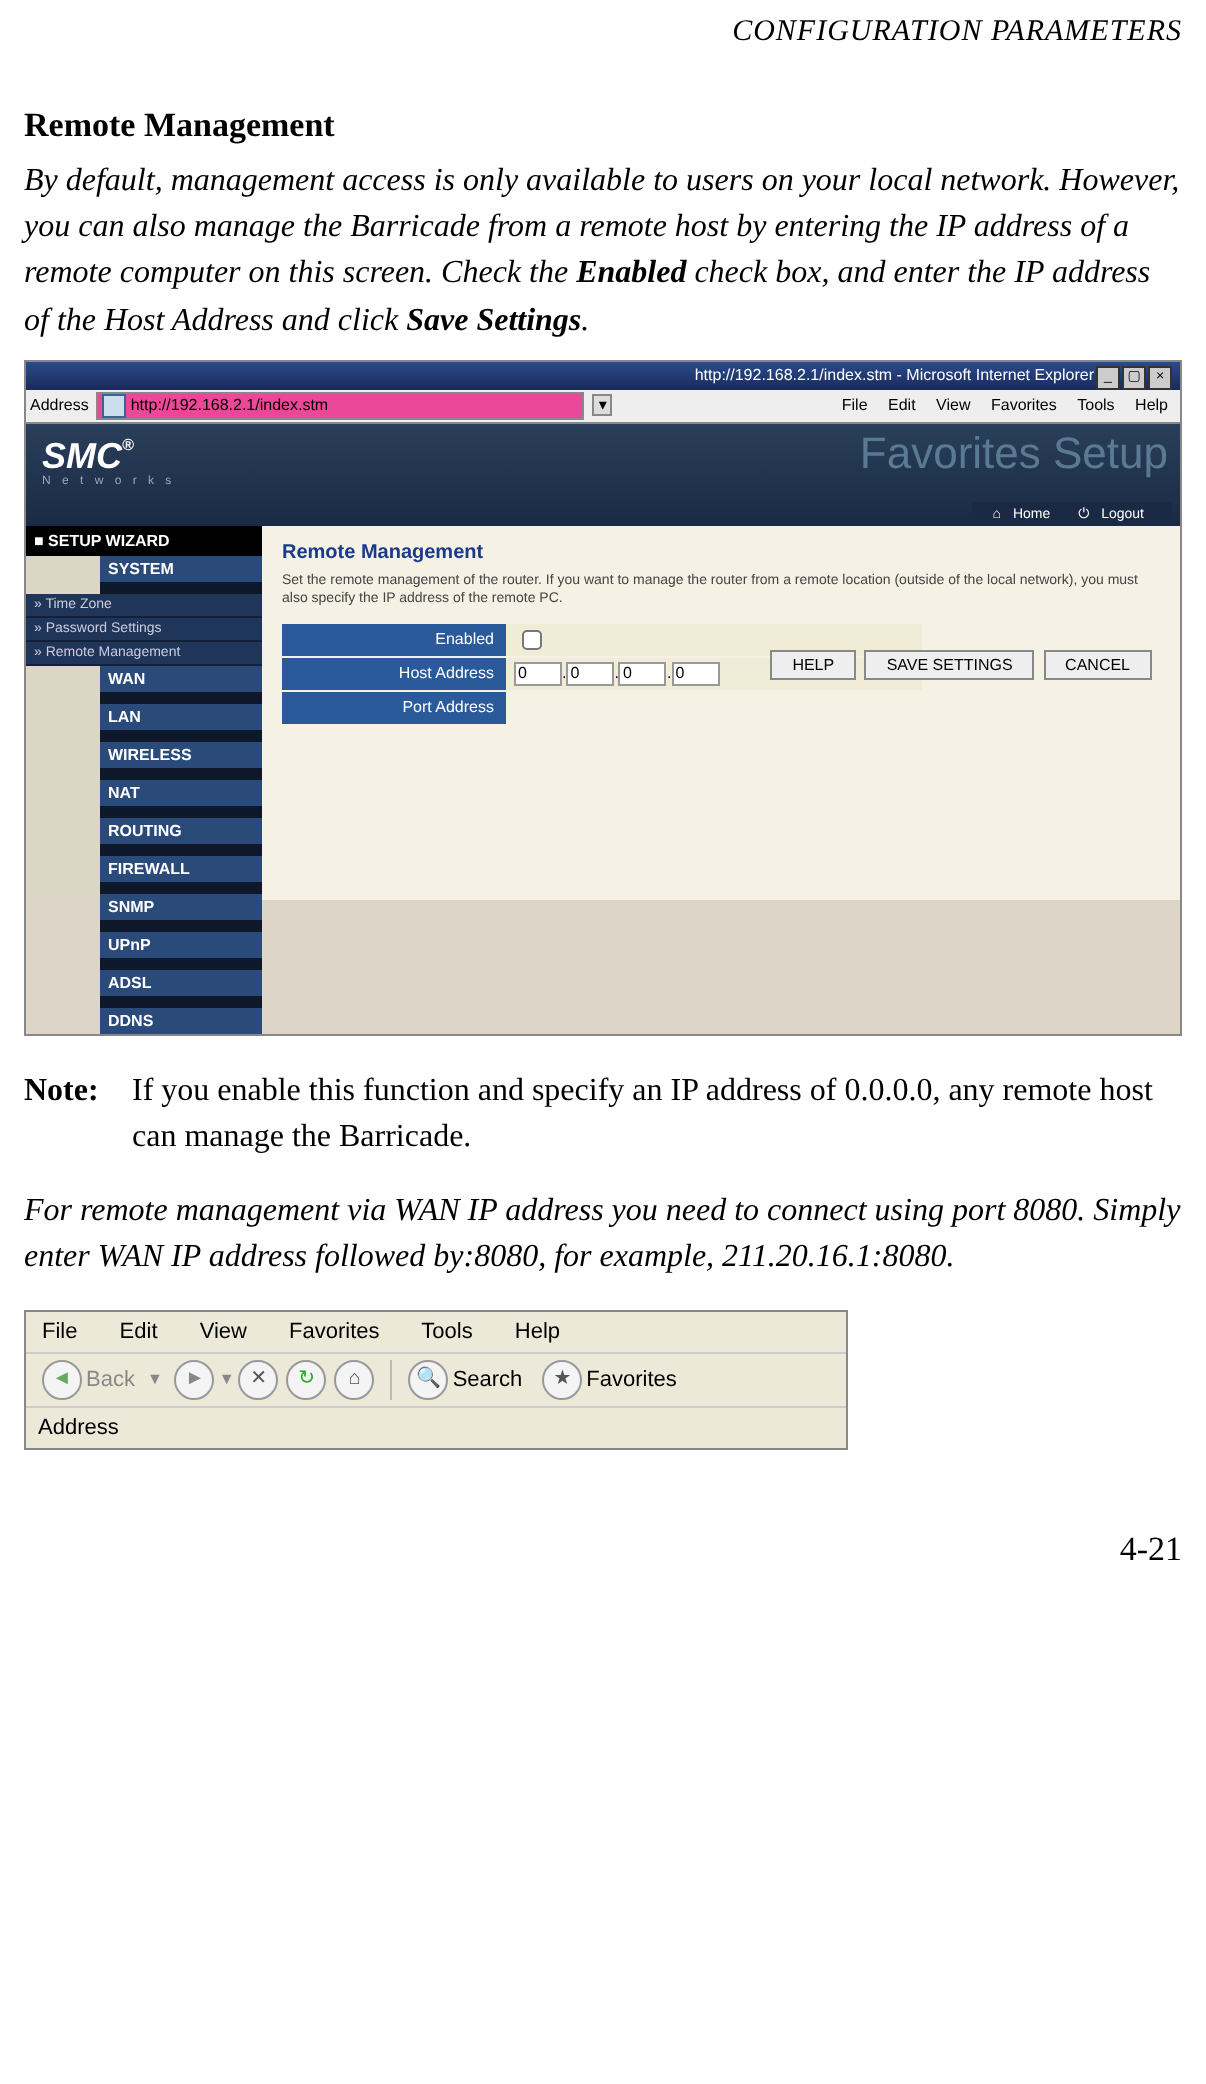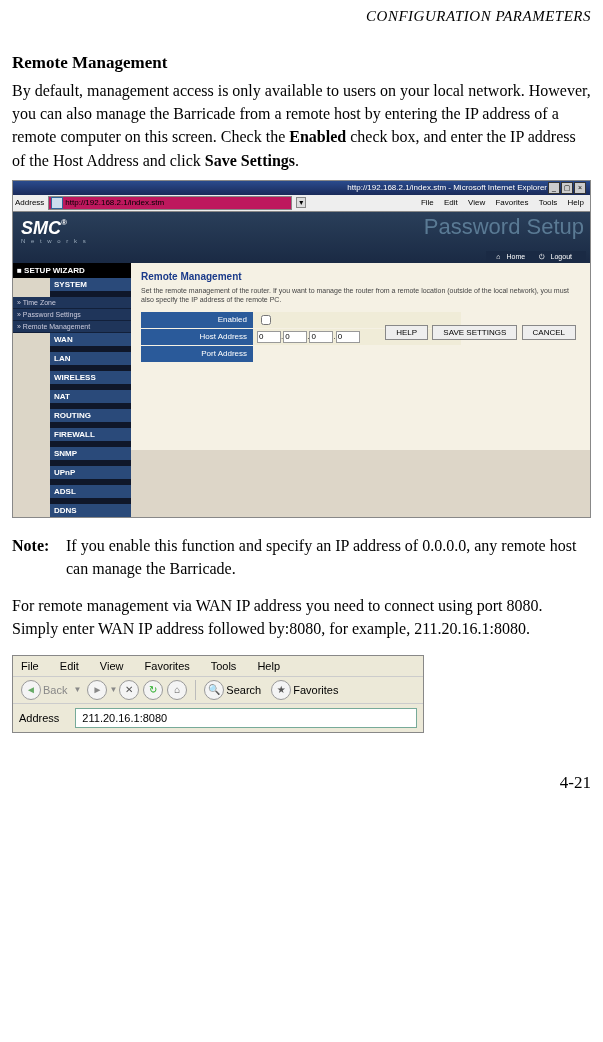--- a/index.html
+++ b/index.html
@@ -21,20 +21,21 @@
     font-family: Liberation Serif, serif;
   }
   .section-title {
     font-weight: bold;
     font-size: 17px;
     margin-bottom: 6px;
   }
   .body-text {
     line-height: 1.45;
     margin-bottom: 8px;
+    font-style: italic;
   }
   .bold { font-weight: bold; }
   .figure {
     border: 1px solid #888;
     background: #ddd6c8;
     font-family: Verdana, sans-serif;
     font-size: 8px;
     margin: 6px 0 16px 0;
     position: relative;
     height: 336px;
@@ -49,21 +50,21 @@
     font-size: 8px;
     display: flex;
     justify-content: flex-end;
   }
   .winbtns span {
     display:inline-block;width:10px;height:10px;background:#ccc;margin-left:1px;border:1px solid #333;font-size:7px;text-align:center;line-height:9px;color:#000;
   }
   .addr-row {
     background:#eee;border-bottom:1px solid #888;height:16px;display:flex;align-items:center;padding:0 2px;font-size:8px;
   }
-  .addr-field{background:#be185d;border:1px solid #888;height:12px;flex:0 0 238px;margin:0 4px;display:flex;align-items:center;padding:0 2px;}
+  .addr-field{background:#ec4899;border:1px solid #888;height:12px;flex:0 0 238px;margin:0 4px;display:flex;align-items:center;padding:0 2px;}
   .addr-field .pageicon{width:10px;height:10px;background:#cde;border:1px solid #369;margin-right:2px;}
   .menus{margin-left:auto;color:#000;}
   .menus span{margin:0 4px;}
   .brand-bar{background:linear-gradient(#2a3f5a,#1a2a44);height:51px;position:relative;color:#fff;}
   .brand-bar .logo{position:absolute;left:8px;top:6px;font-weight:bold;font-size:18px;font-style:italic;}
   .brand-bar .reg{font-size:8px;vertical-align:top;}
   .brand-bar .nets{position:absolute;left:8px;top:26px;font-size:6px;letter-spacing:2px;color:#9ab;}
   .brand-bar .adv{position:absolute;right:6px;top:2px;font-size:22px;color:#5a7a94;font-weight:300;}
   .brand-bar .submenu{position:absolute;right:4px;bottom:0;background:#1a2a44;font-size:7px;padding:2px 6px;}
   .brand-bar .submenu span{margin:0 4px;}
@@ -127,21 +128,21 @@
       <span>Edit</span>
       <span>View</span>
       <span>Favorites</span>
       <span>Tools</span>
       <span>Help</span>
     </div>
   </div>
   <div class="brand-bar">
     <span class="logo"><span>SMC</span><span class="reg">®</span></span>
     <span class="nets">N e t w o r k s</span>
-    <span class="adv">Password Setup</span>
+    <span class="adv">Favorites Setup</span>
     <div class="submenu">
       <span>⌂ <span>Home</span></span>
       <span>⏻ <span>Logout</span></span>
     </div>
   </div>
   <div class="main-row">
     <div class="sidebar">
       <div class="sb-wiz">■ SETUP WIZARD</div>
       <div class="sb-head">SYSTEM</div>
       <div class="sb-sub">» Time Zone</div>
@@ -218,17 +219,16 @@
     <span class="round" style="color:#2a2">↻</span>
     <span class="round">⌂</span>
     <span class="sep"></span>
     <span class="round">🔍</span>
     <span>Search</span>
     <span class="round" style="margin-left:10px">★</span>
     <span>Favorites</span>
   </div>
   <div class="fig2-addr">
     <span>Address</span>
-    <div class="fig2-addr-field">211.20.16.1:8080</div>
   </div>
 </div>
 
 <div class="page-num">4-21</div>
 
 </body></html>

